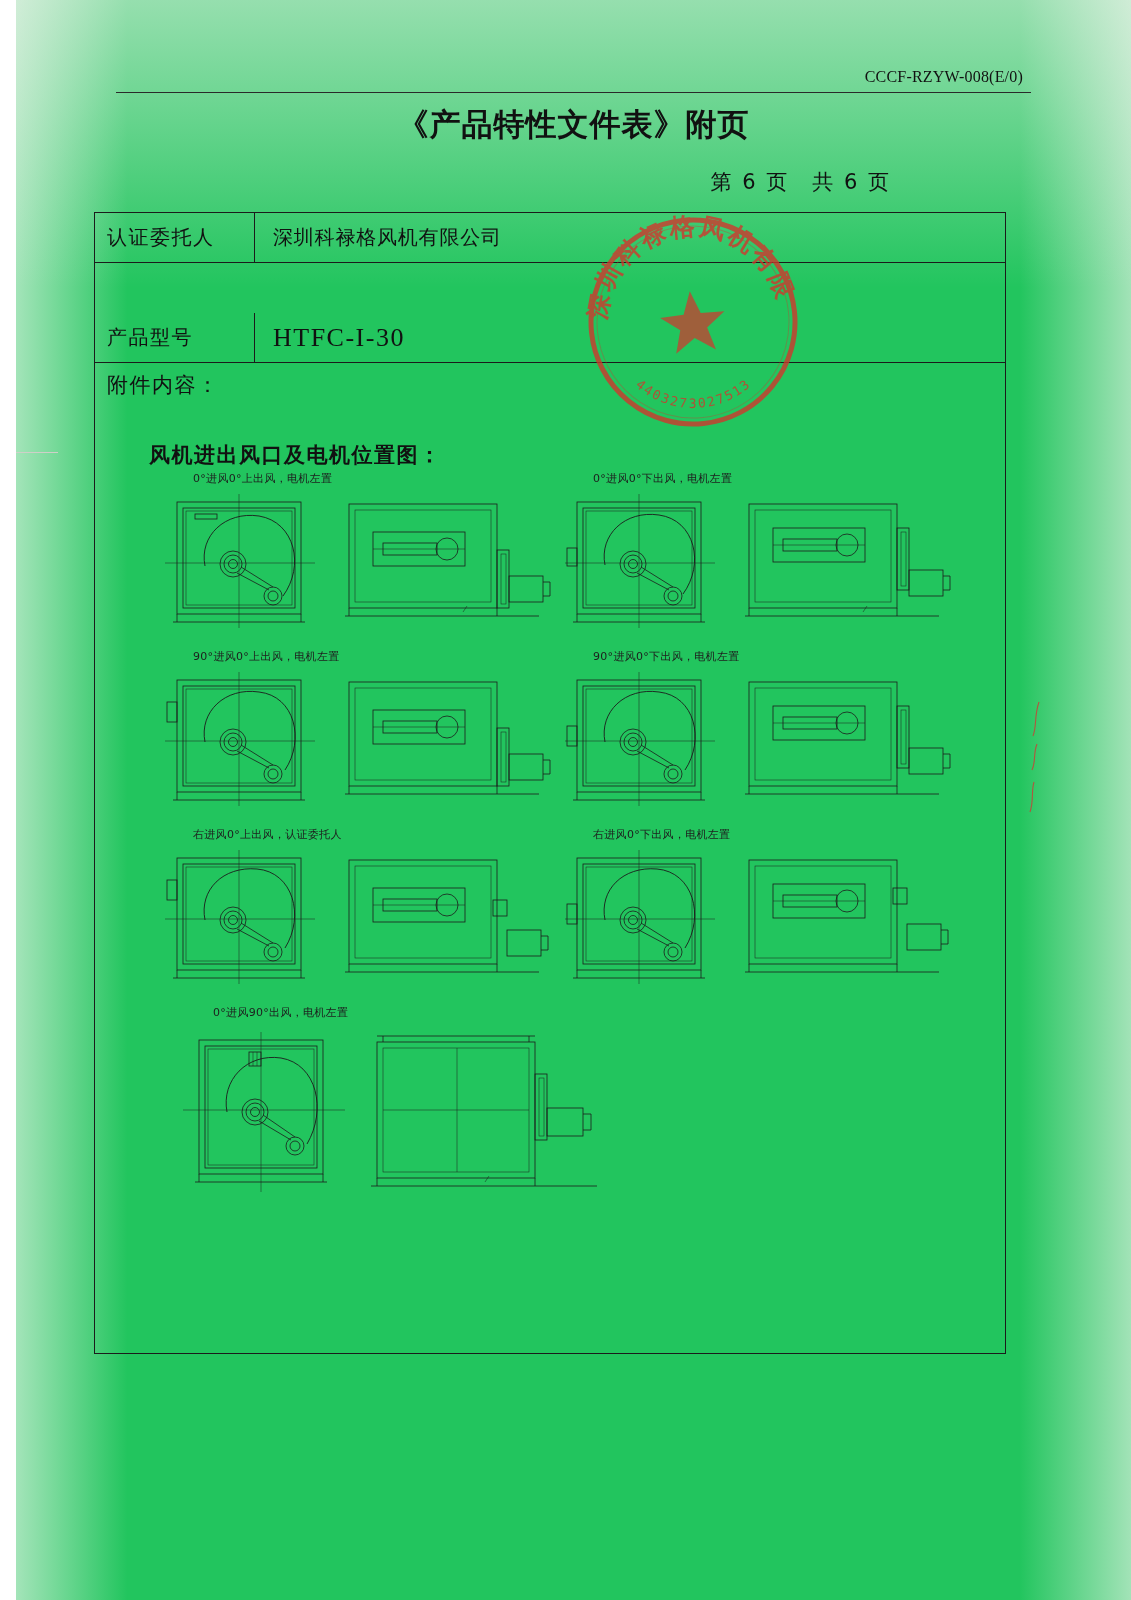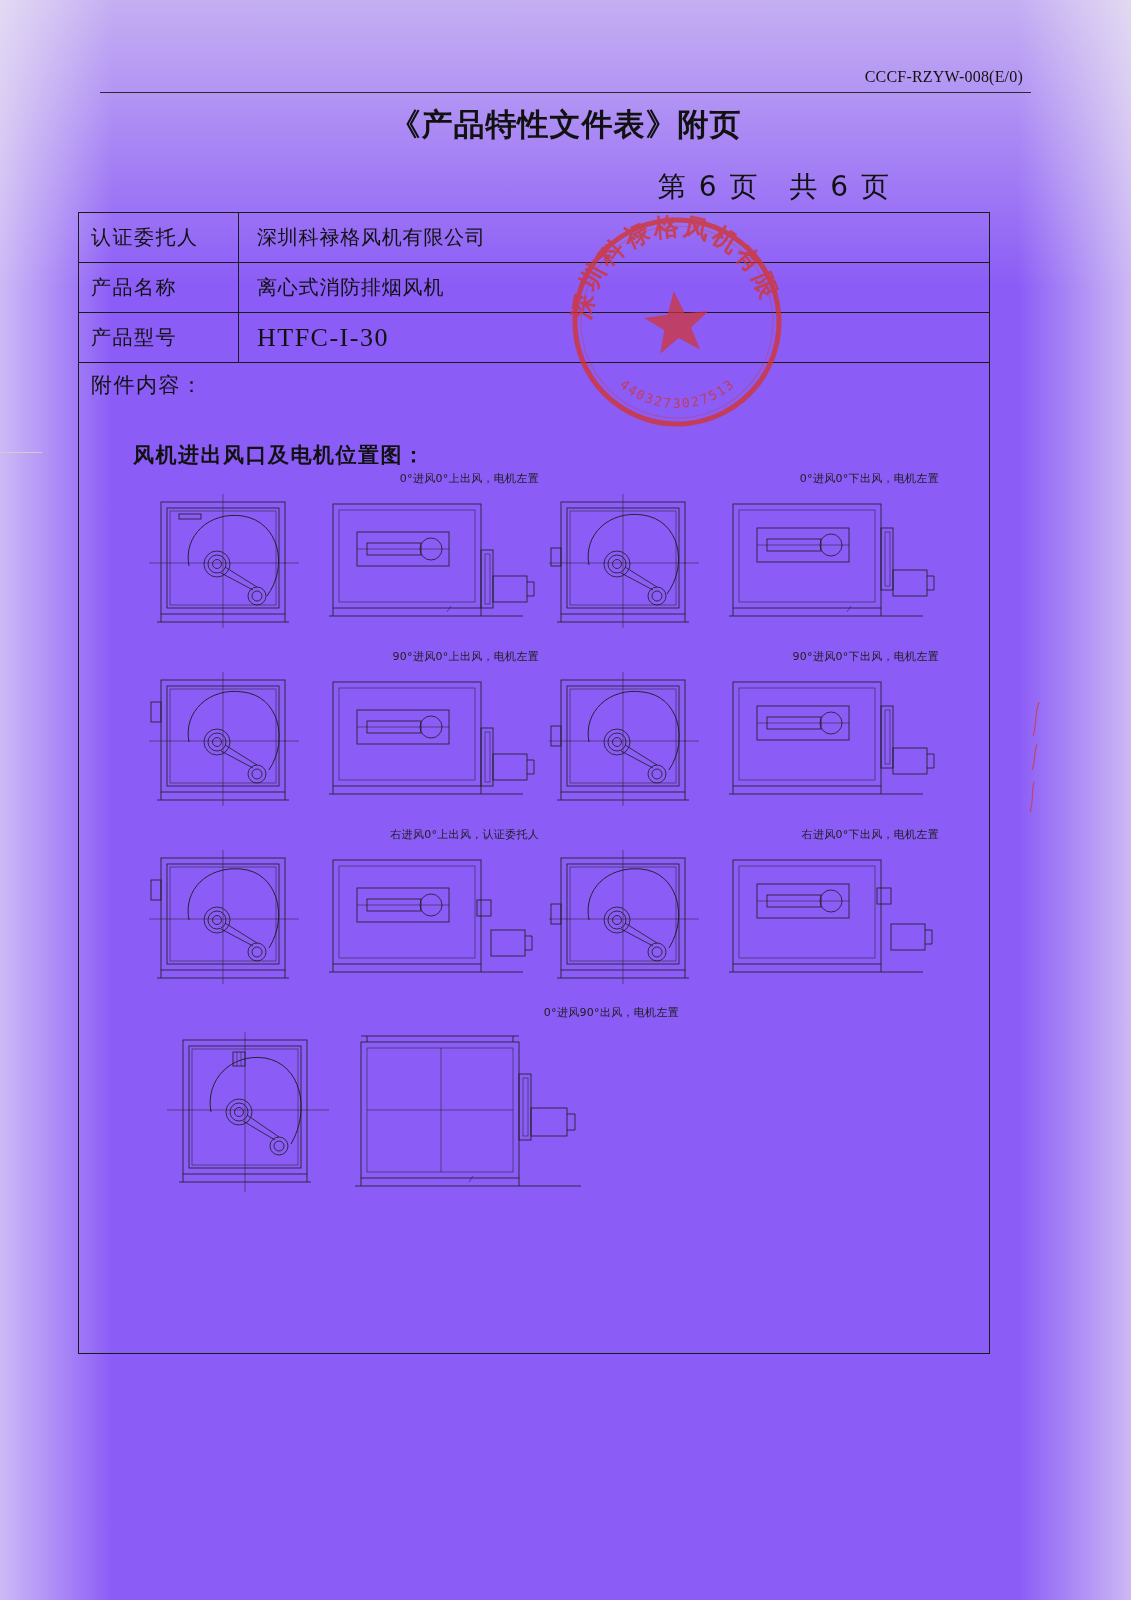--- a/index.html
+++ b/index.html
@@ -11,21 +11,22 @@
     width: 1131px;
     height: 1600px;
     font-family: "Liberation Serif", serif;
     color: #111;
     position: relative;
     overflow: hidden;
   }
   .page {
     position: absolute;
     inset: 0;
-    background: #8b5cf6;
+    background: #22c55e;
+    margin-left: 16px;
   }
   
   .paper-tint {
     position: absolute;
     inset: 0;
     background:
       linear-gradient(180deg, rgba(245,244,240,0.55) 0%, rgba(255,255,255,0) 18%),
       linear-gradient(90deg, rgba(250,249,246,0.6) 0%, rgba(255,255,255,0) 10%, rgba(255,255,255,0) 90%, rgba(248,247,243,0.6) 100%);
     pointer-events: none;
   }
@@ -56,21 +57,21 @@
     font-size: 31px;
     font-weight: bold;
     font-family: "DejaVu Sans", sans-serif;
     letter-spacing: 1px;
   }
 
   .pageno {
     position: absolute;
     top: 168px;
     right: 240px;
-    font-size: 28px;
+    font-size: 21px;
     font-family: "DejaVu Sans", sans-serif;
     letter-spacing: 2px;
   }
 
   .frame {
     position: absolute;
     left: 78px;
     top: 212px;
     width: 912px;
     height: 1142px;
@@ -168,21 +169,20 @@
   .dcell.left { left: 20px; }
   .dcell.right { left: 420px; }
   .dcaption {
     font-size: 11px;
     font-family: "DejaVu Sans", sans-serif;
     letter-spacing: 0.3px;
     margin-left: 38px;
     margin-bottom: 2px;
     color: #1d1d1d;
     white-space: nowrap;
-    text-align: right;
   }
   .dart {
     width: 400px;
     height: 150px;
   }
   .dart svg { display: block; }
 
   .lastrow {
     position: relative;
     height: 210px;
@@ -222,24 +222,20 @@
   <div class="top-rule"></div>
   <div class="title">《产品特性文件表》附页</div>
   <div class="pageno">第 6 页　共 6 页</div>
   <div class="fold"></div>
 
   <div class="frame">
 
     <div class="info-row r1">
       <div class="info-label">认证委托人</div>
       <div class="info-value">深圳科禄格风机有限公司</div>
-    </div>
-    <div class="info-row r2">
-      <div class="info-label">产品名称</div>
-      <div class="info-value">离心式消防排烟风机</div>
     </div>
     <div class="info-row r3">
       <div class="info-label">产品型号</div>
       <div class="info-value mono">HTFC-I-30</div>
     </div>
 
     <div class="attach-label">附件内容：</div>
     <div class="section-heading">风机进出风口及电机位置图：</div>
 
     <div class="stamp">

